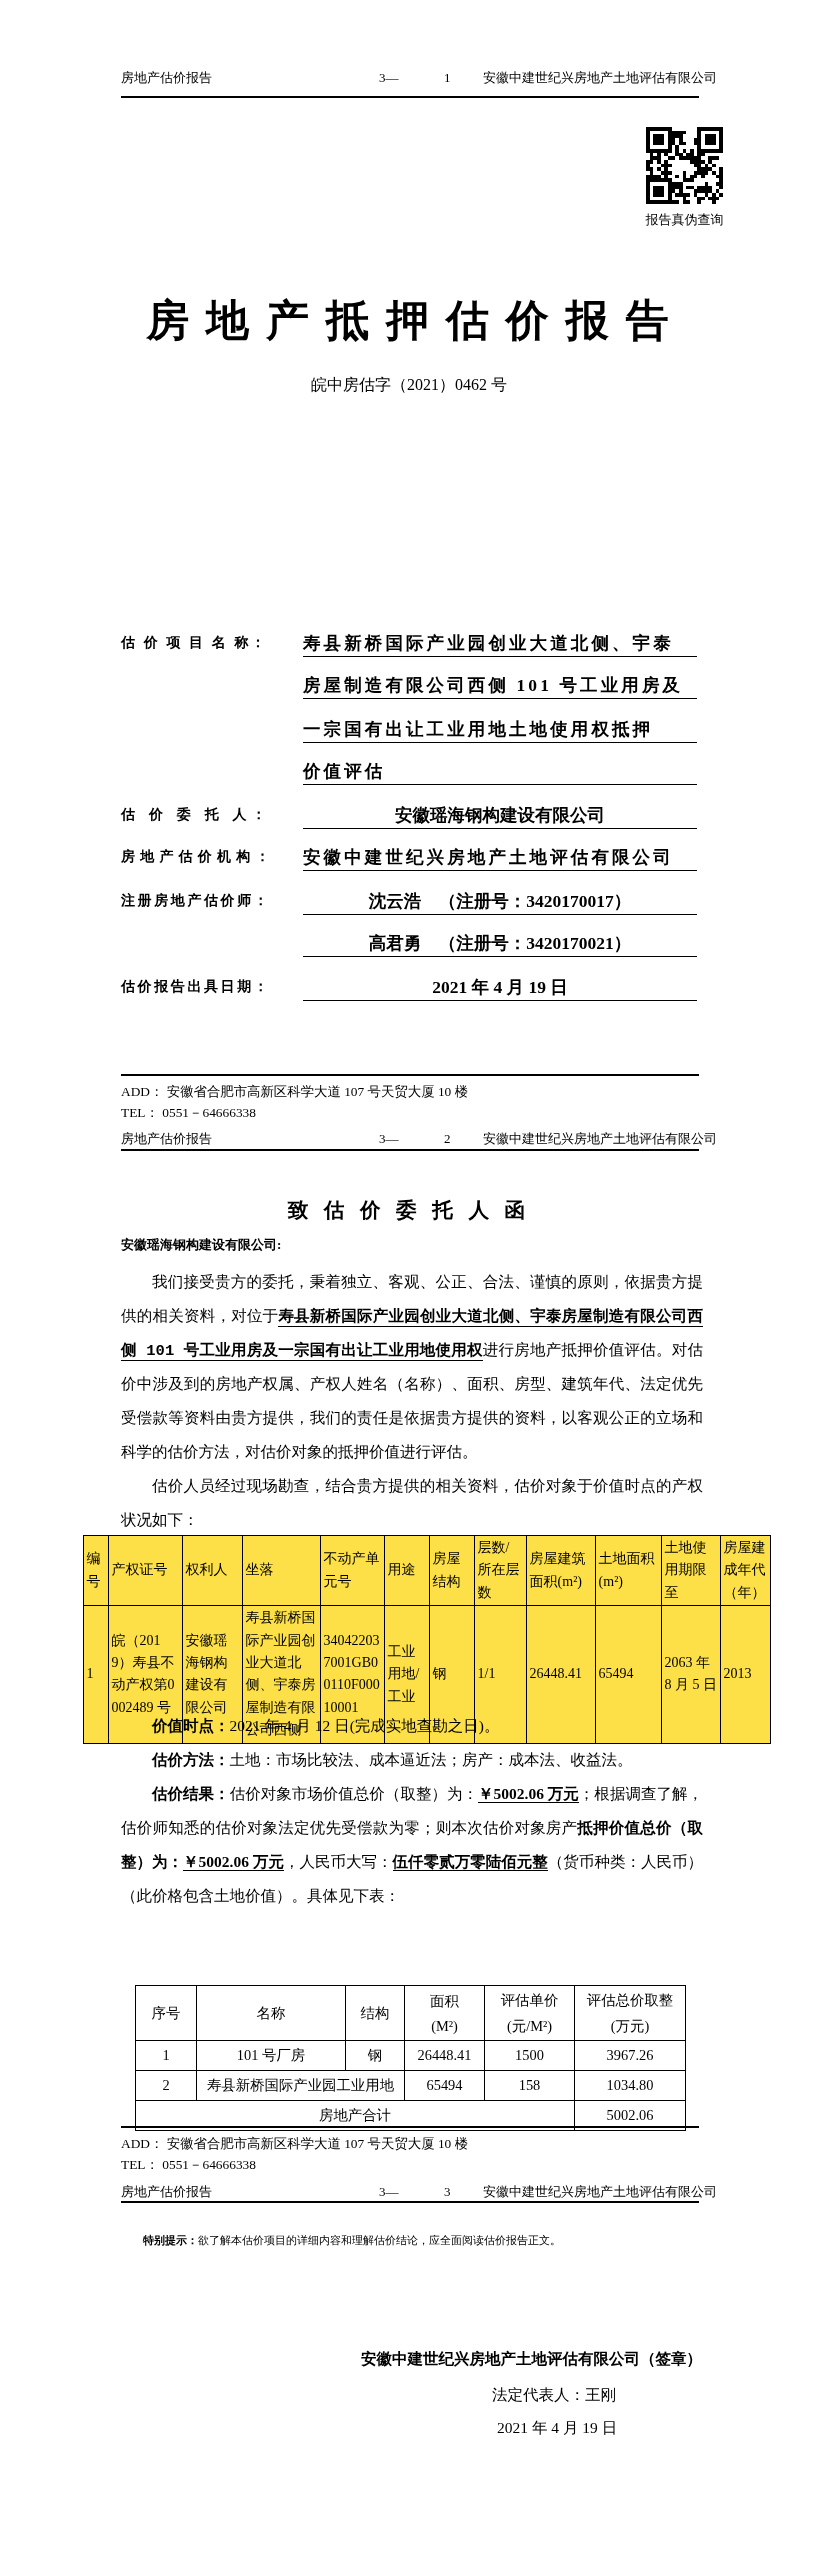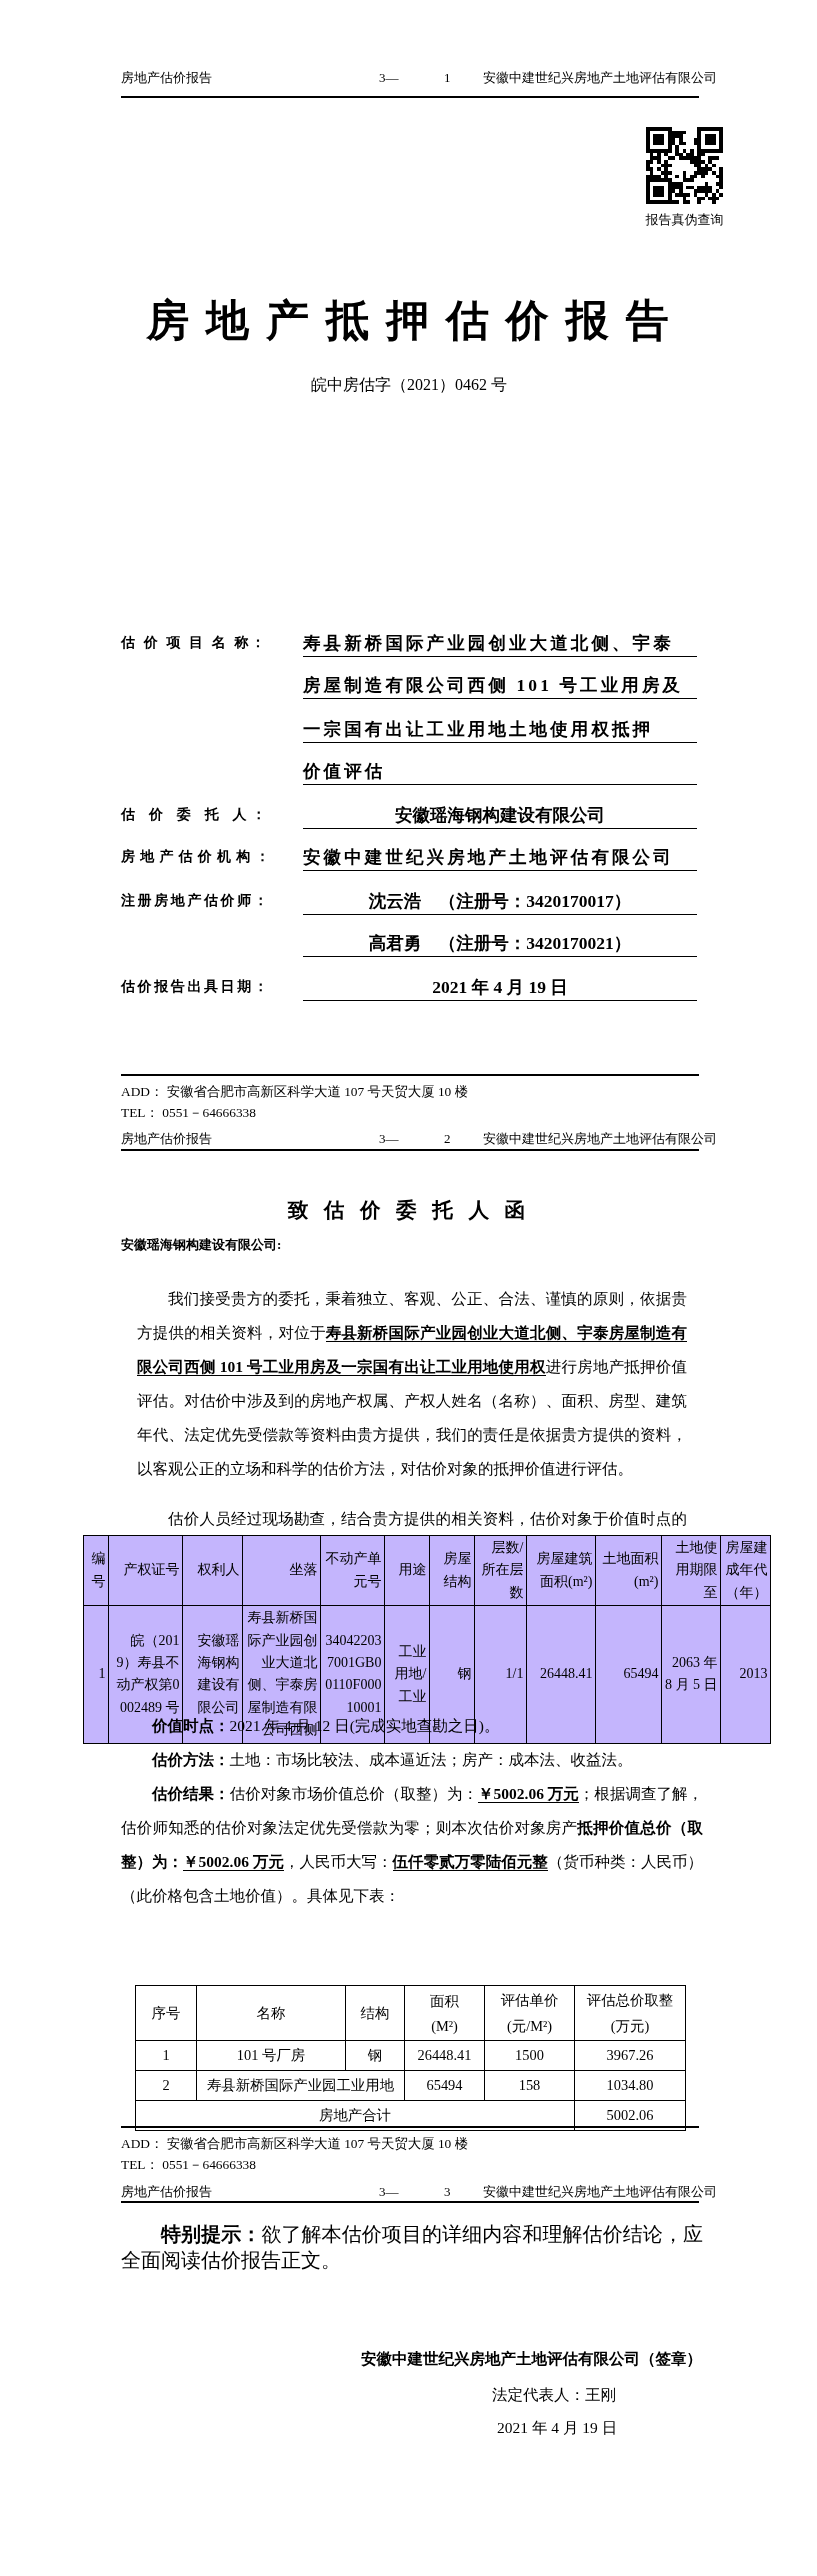--- a/index.html
+++ b/index.html
@@ -29,46 +29,46 @@
   .cover-value{position:absolute;left:182px;top:0;width:394px;border-bottom:1.5px solid #000;
                font-size:17.5px;font-weight:bold;line-height:26px;height:26px;white-space:nowrap;overflow:visible;}
   .vc{text-align:center;}
   .vsp{letter-spacing:3.1px;}
   .lsp5{letter-spacing:2.6px;}
   .lsp10{letter-spacing:5.2px;}
   
   .letter-heading{top:1196px;left:0;right:0;text-align:center;font-size:20.6px;font-weight:bold;letter-spacing:5.2px;}
   .salutation{top:1236px;left:121px;font-size:13px;font-weight:bold;}
   .letter-body{top:1266px;left:121px;width:582px;font-size:15.5px;line-height:34px;text-align:justify;}
-  .letter-body p{margin:16px;text-indent:2em;}
+  .letter-body p{margin:0;text-indent:2em;font-family:Liberation Mono, monospace;}
   .emph{font-weight:bold;border-bottom:1.5px solid #000;}
   
-  .prop-table{left:83px;width:687px;border-collapse:collapse;table-layout:fixed;background:#c4b5fd;
-              font-size:14px;text-align:right;}
+  .prop-table{left:83px;width:687px;border-collapse:collapse;table-layout:fixed;background:#fde047;
+              font-size:14px;text-align:left;}
   .prop-table th,.prop-table td{border:1px solid #000;padding:1px 2.6px;font-weight:normal;
               vertical-align:middle;word-break:break-all;line-height:1.6;}
   .prop-table .ph th{height:62px;}
   .prop-table .pr td{height:95px;}
   
   .summary{top:1709px;left:121px;width:582px;font-size:15.5px;line-height:34px;text-align:justify;}
   .summary p{margin:0;text-indent:2em;}
   .lbl{font-weight:bold;}
   .uval{font-weight:bold;border-bottom:1.5px solid #000;margin-top:42px;}
   .bseg{font-weight:bold;}
   
   .val-table{left:135px;width:550px;border-collapse:collapse;table-layout:fixed;background:#fff;
              font-size:14.4px;text-align:center;}
   .val-table th,.val-table td{border:1px solid #000;padding:0 3.1px;font-weight:normal;vertical-align:middle;}
   .val-table .vh th{height:54px;}
   .val-table .vr td{height:29px;}
   .th-l1{display:block;}
   .th-l2{display:none;}
   .th-l2:not(:empty){display:block;margin-top:7px;}
   
-  .notice{top:2221px;left:121px;width:582px;font-size:20px;line-height:26px;text-align:justify;}
+  .notice{top:2221px;left:121px;width:582px;font-size:11px;line-height:38px;text-align:justify;}
   .notice p{margin:0;text-indent:2em;}
   .sig{font-size:15.5px;white-space:nowrap;}
 </style>
 </head>
 <body>
 
 <div class="hdr abs" style="top:69px">
   <span class="hdr-left">房地产估价报告</span>
   <span class="hdr-prefix">3—</span>
   <span class="hdr-num">1</span>

